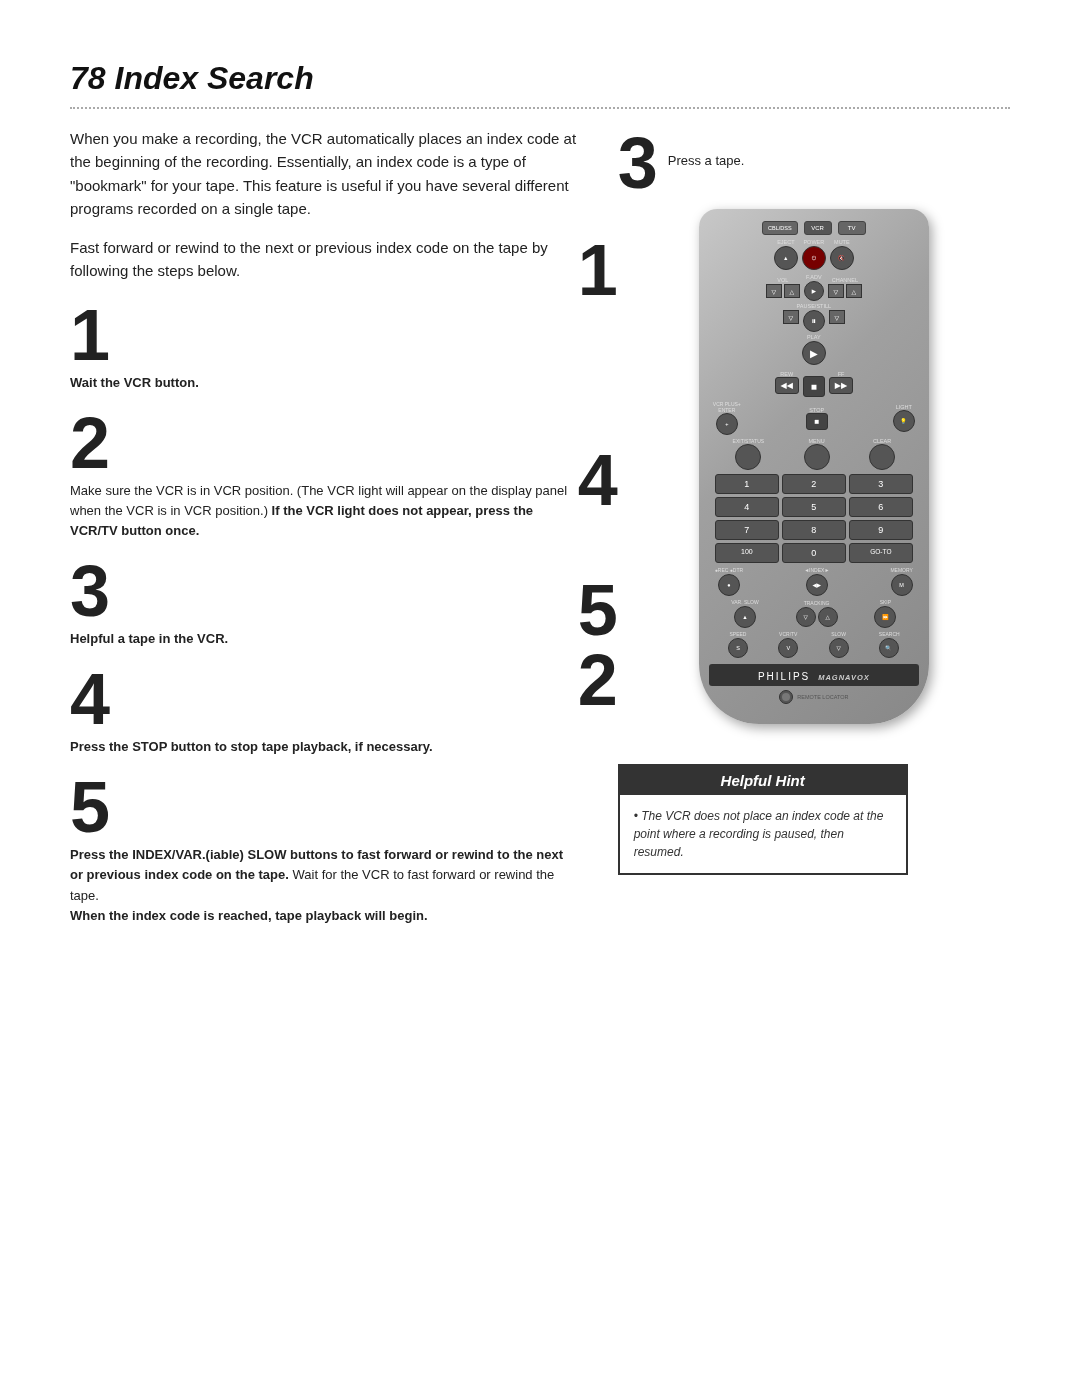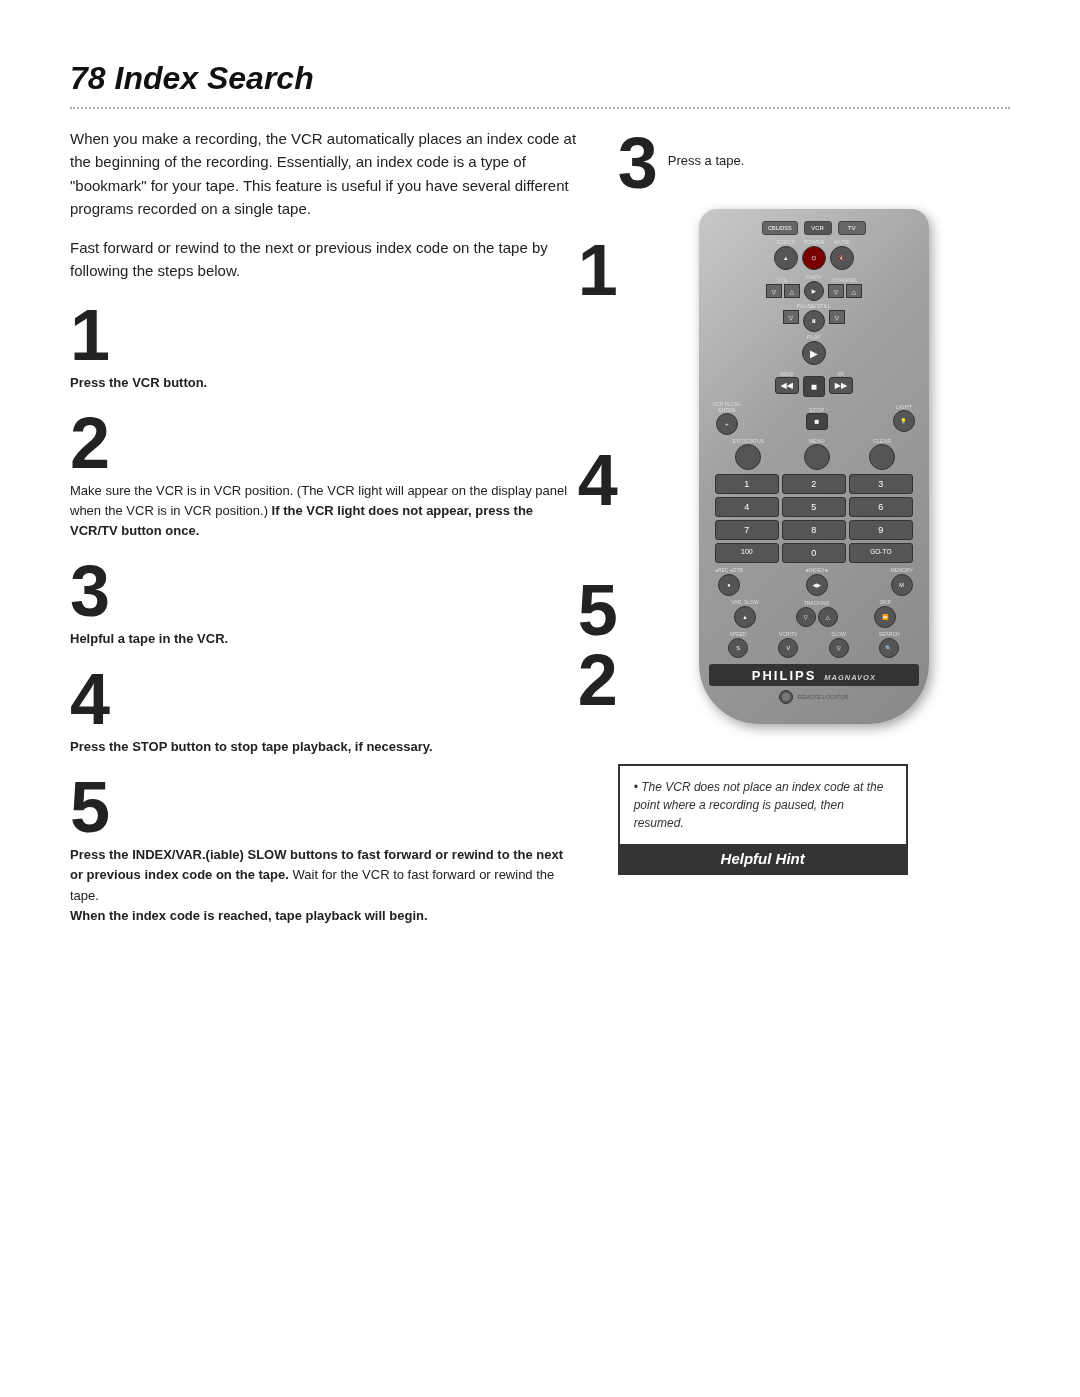--- a/index.html
+++ b/index.html
@@ -191,21 +191,21 @@
   <div class="main-layout">
 
     <div class="left-col">
 
       <p class="intro-text">When you make a recording, the VCR automatically places an index code at the beginning of the recording. Essentially, an index code is a type of "bookmark" for your tape. This feature is useful if you have several different programs recorded on a single tape.</p>
       <p class="intro-text">Fast forward or rewind to the next or previous index code on the tape by following the steps below.</p>
 
       <div class="step-block">
         <div class="step-number-large">1</div>
         <p class="step-text">
-          <strong>Press the VCR button.</strong>
+          <strong>Wait the VCR button.</strong>
         </p>
       </div>
 
       <div class="step-block">
         <div class="step-number-large">2</div>
         <p class="step-text">
           <span>Make sure the VCR is in VCR position. (The VCR light will appear on the display panel when the VCR is in VCR position.) </span><strong>If the VCR light does not appear, press the VCR/TV button once.</strong>
         </p>
       </div>
 
@@ -409,43 +409,43 @@
               <span style="font-size:5px; color:#ddd;">SLOW</span>
               <div class="rbtn-round" style="width:20px;height:20px;">▽</div>
             </div>
             <div style="display:flex;flex-direction:column;align-items:center;gap:1px;">
               <span style="font-size:5px; color:#ddd;">SEARCH</span>
               <div class="rbtn-round" style="width:20px;height:20px;">🔍</div>
             </div>
           </div>
 
           <div style="text-align:center; margin-top:6px; background:#333; border-radius:3px; padding:3px 0;">
-            <span style="font-size:13px; font-weight:700; letter-spacing:2px; color:#fff;">PHILIPS</span>
+            <span style="font-size:10px; font-weight:400; letter-spacing:2px; color:#fff;">PHILIPS</span>
             <span style="font-size:7.5px; font-weight:bold; letter-spacing:1px; color:#ccc; margin-left:4px; font-style:italic;">MAGNAVOX</span>
           </div>
 
           <div style="display:flex; align-items:center; justify-content:center; gap:4px; margin-top:4px;">
             <div style="width:14px; height:14px; border-radius:50%; background:#555; border:1px solid #333; display:flex; align-items:center; justify-content:center;">
               <div style="width:8px; height:8px; border-radius:50%; background:#777;"></div>
             </div>
             <span style="font-size:5.5px; color:#555;">REMOTE LOCATOR</span>
           </div>
 
         </div>
 
       </div>
 
       <div style="margin-top:40px; border:2px solid #333; width:290px;">
+        <div style="background:#333; color:#fff; font-size:15px; font-weight:bold; font-style:italic; padding:6px 14px; text-align:center;">Helpful Hint</div>
         <div style="background:#fff; padding:12px 14px; font-size:12px; font-style:italic; line-height:1.5; color:#333;">
           <ul style="list-style:none; padding:0;">
             <li>
               <span>• </span><span>The VCR does not place an index code at the point where a recording is paused, then resumed.</span>
             </li>
           </ul>
         </div>
-        <div style="background:#333; color:#fff; font-size:15px; font-weight:bold; font-style:italic; padding:6px 14px; text-align:center;">Helpful Hint</div>
       </div>
 
     </div>
 
   </div>
 
 </div>
 
 </body></html>

